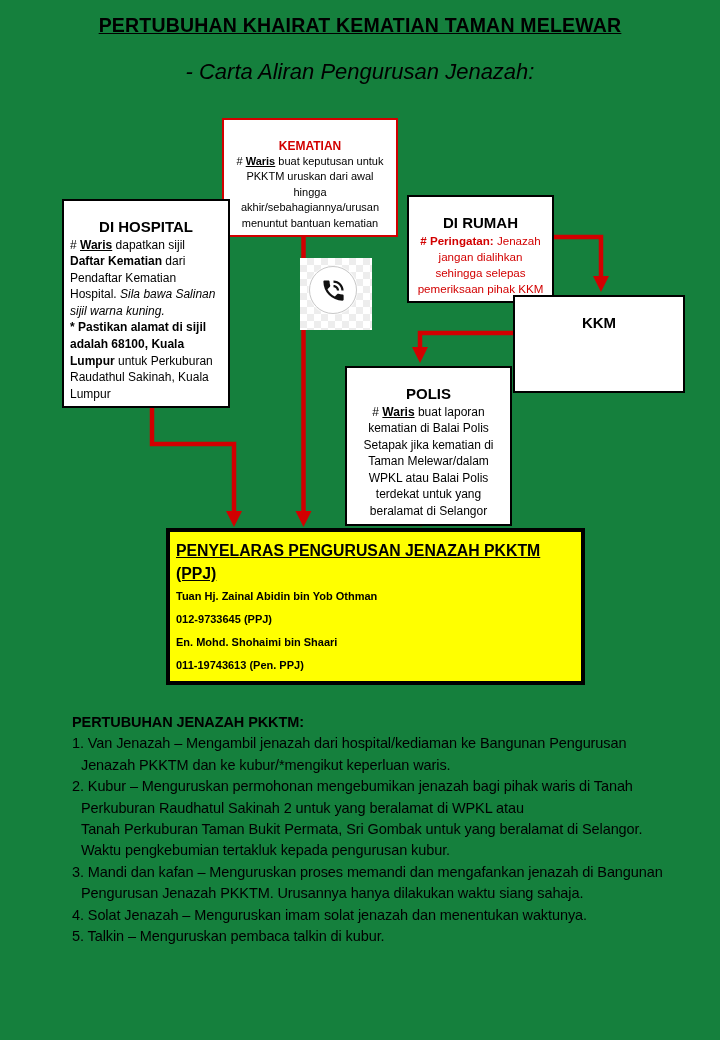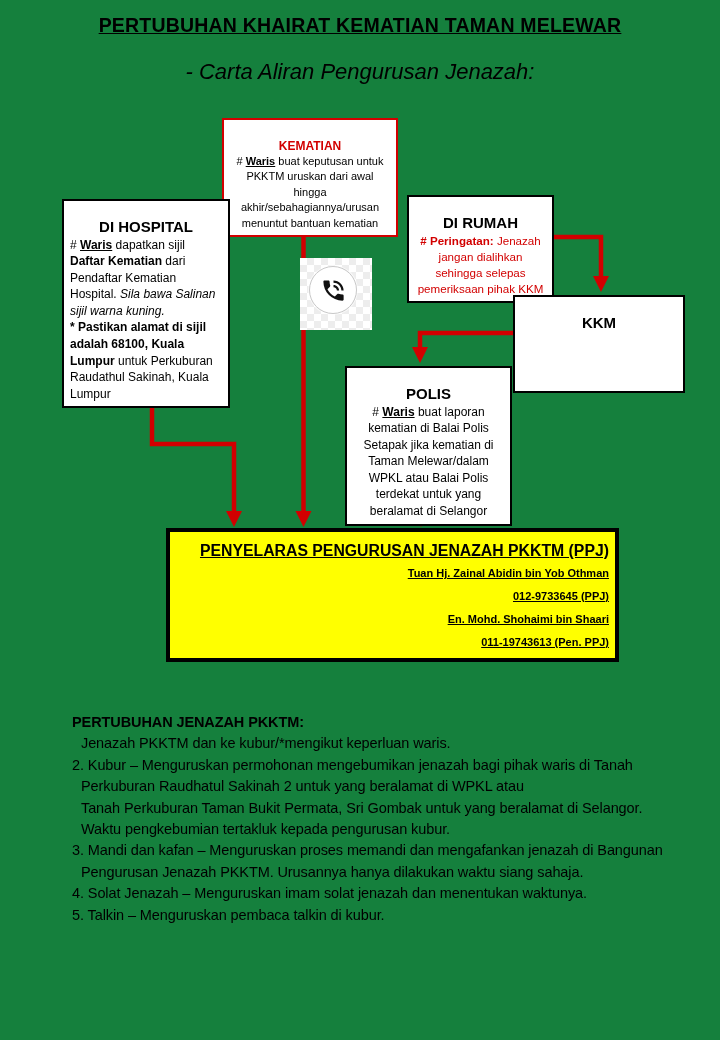--- a/index.html
+++ b/index.html
@@ -30,22 +30,22 @@
   .box-hospital .bb { text-align:left; font-size:12px; }
 
   .box-rumah { left:407px; top:195px; width:147px; min-height:87px; text-align:center; }
   .box-rumah .bb { color:#d20000; font-size:11.6px; }
 
   .box-kkm { left:513px; top:295px; width:172px; min-height:98px; text-align:center; }
 
   .box-polis { left:345px; top:366px; width:167px; min-height:131px; text-align:center; }
   .box-polis .bb { font-size:12px; }
 
-  .box-ppj { left:166px; top:528px; width:453px; min-height:124px; background:#ffff00;
-             border:4px solid #000; text-align:right; padding-top:7px;text-decoration:underline; }
+  .box-ppj { left:166px; top:528px; width:419px; min-height:124px; background:#ffff00;
+             border:4px solid #000; text-align:left; padding-top:7px; }
   .box-ppj .l { font-weight:bold; font-size:11px; line-height:23px; }
   .box-ppj .l.head { text-decoration:underline; font-size:15.8px; }
 
   
   .phone-checker { position:absolute; left:300px; top:258px; width:72px; height:72px;
     background-color:#fff;
     background-image:
       linear-gradient(45deg,#ededed 25%,transparent 25%,transparent 75%,#ededed 75%),
       linear-gradient(45deg,#ededed 25%,transparent 25%,transparent 75%,#ededed 75%);
     background-size:14px 14px; background-position:0 0,7px 7px; }
@@ -123,20 +123,21 @@
   <div class="box box-ppj">
     <div class="l head">PENYELARAS PENGURUSAN JENAZAH PKKTM (PPJ)</div>
     <div class="l">Tuan Hj. Zainal Abidin bin Yob Othman</div>
     <div class="l">012-9733645 (PPJ)</div>
     <div class="l">En. Mohd. Shohaimi bin Shaari</div>
     <div class="l">011-19743613 (Pen. PPJ)</div>
   </div>
 
   <div class="notes">
     <div class="nh">PERTUBUHAN JENAZAH PKKTM:</div>
+    <div>1. Van Jenazah – Mengambil jenazah dari hospital/kediaman ke Bangunan Pengurusan</div>
     <div class="cont">Jenazah PKKTM dan ke kubur/*mengikut keperluan waris.</div>
     <div>2. Kubur – Menguruskan permohonan mengebumikan jenazah bagi pihak waris di Tanah</div>
     <div class="cont">Perkuburan Raudhatul Sakinah 2 untuk yang beralamat di WPKL atau</div>
     <div class="cont">Tanah Perkuburan Taman Bukit Permata, Sri Gombak untuk yang beralamat di Selangor.</div>
     <div class="cont">Waktu pengkebumian tertakluk kepada pengurusan kubur.</div>
     <div>3. Mandi dan kafan – Menguruskan proses memandi dan mengafankan jenazah di Bangunan</div>
     <div class="cont">Pengurusan Jenazah PKKTM. Urusannya hanya dilakukan waktu siang sahaja.</div>
     <div>4. Solat Jenazah – Menguruskan imam solat jenazah dan menentukan waktunya.</div>
     <div>5. Talkin – Menguruskan pembaca talkin di kubur.</div>
   </div>

